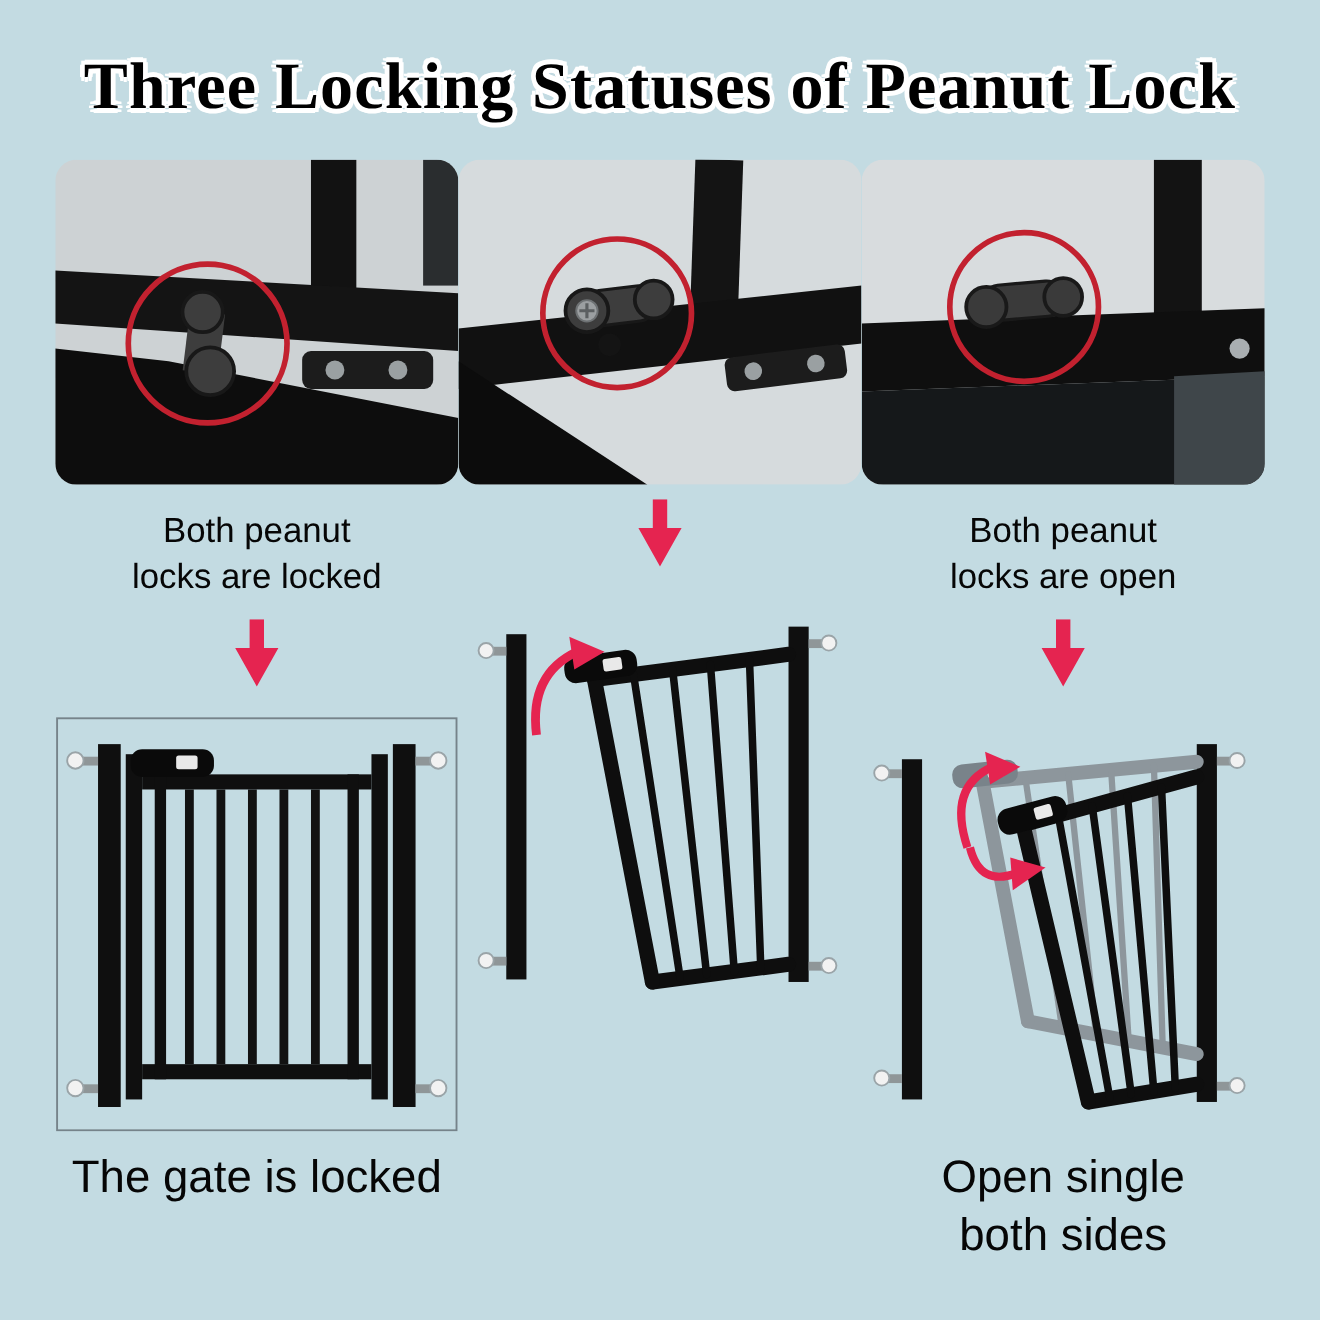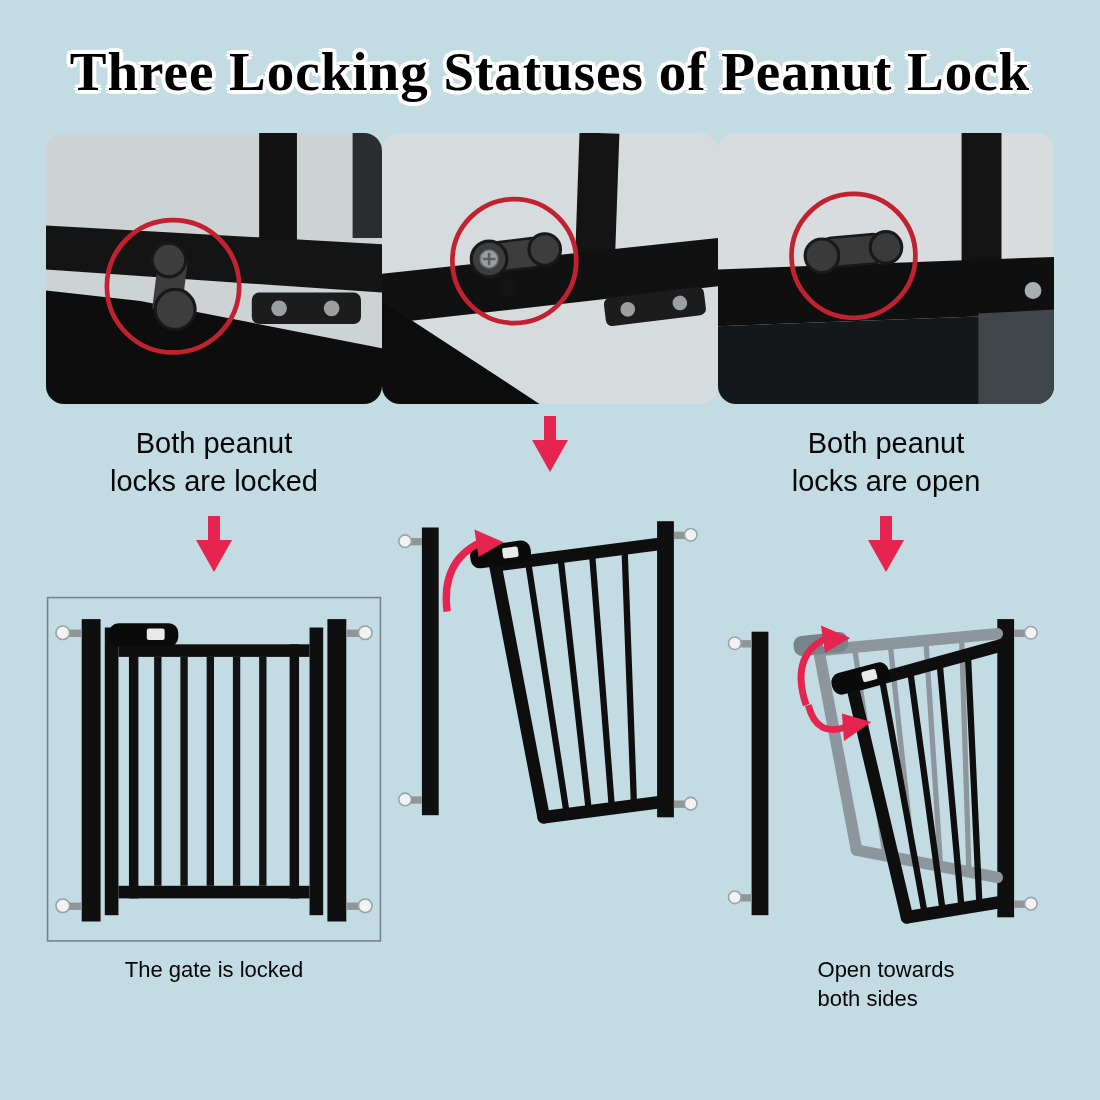--- a/index.html
+++ b/index.html
@@ -40,22 +40,23 @@
     font-size:29px;
     line-height:1.32;
     text-align:center;
     white-space:pre-line;
     color:#060606;
     min-height:80px;
   }
   .down-arrow { margin:12px 0 14px; }
   .gate-caption {
     margin:14px 0 0;
-    font-size:22px;
+    font-size:38px;
     line-height:1.28;
+    text-align:center;
     white-space:pre-line;
     color:#060606;
   }
 </style>
 </head>
 <body>
 
 <div>
 
   <h1 class="title">Three Locking Statuses of  Peanut Lock</h1>
@@ -250,18 +251,18 @@
           <g>
             <path d="M 84 104 Q 68 56 104 40" fill="none" stroke="#e52450" stroke-width="6.5"></path>
             <polygon points="98,28 126,40 102,54" fill="#e52450"></polygon>
           </g>
           <g>
             <path d="M 86 104 Q 94 136 124 124" fill="none" stroke="#e52450" stroke-width="6.5"></path>
             <polygon points="118,112 146,120 120,138" fill="#e52450"></polygon>
           </g>
         </svg>
       </div>
-      <p class="gate-caption">Open towards
+      <p class="gate-caption">Open single
 both sides</p>
     </div>
 
   </div>
 </div>
 
 </body></html>

